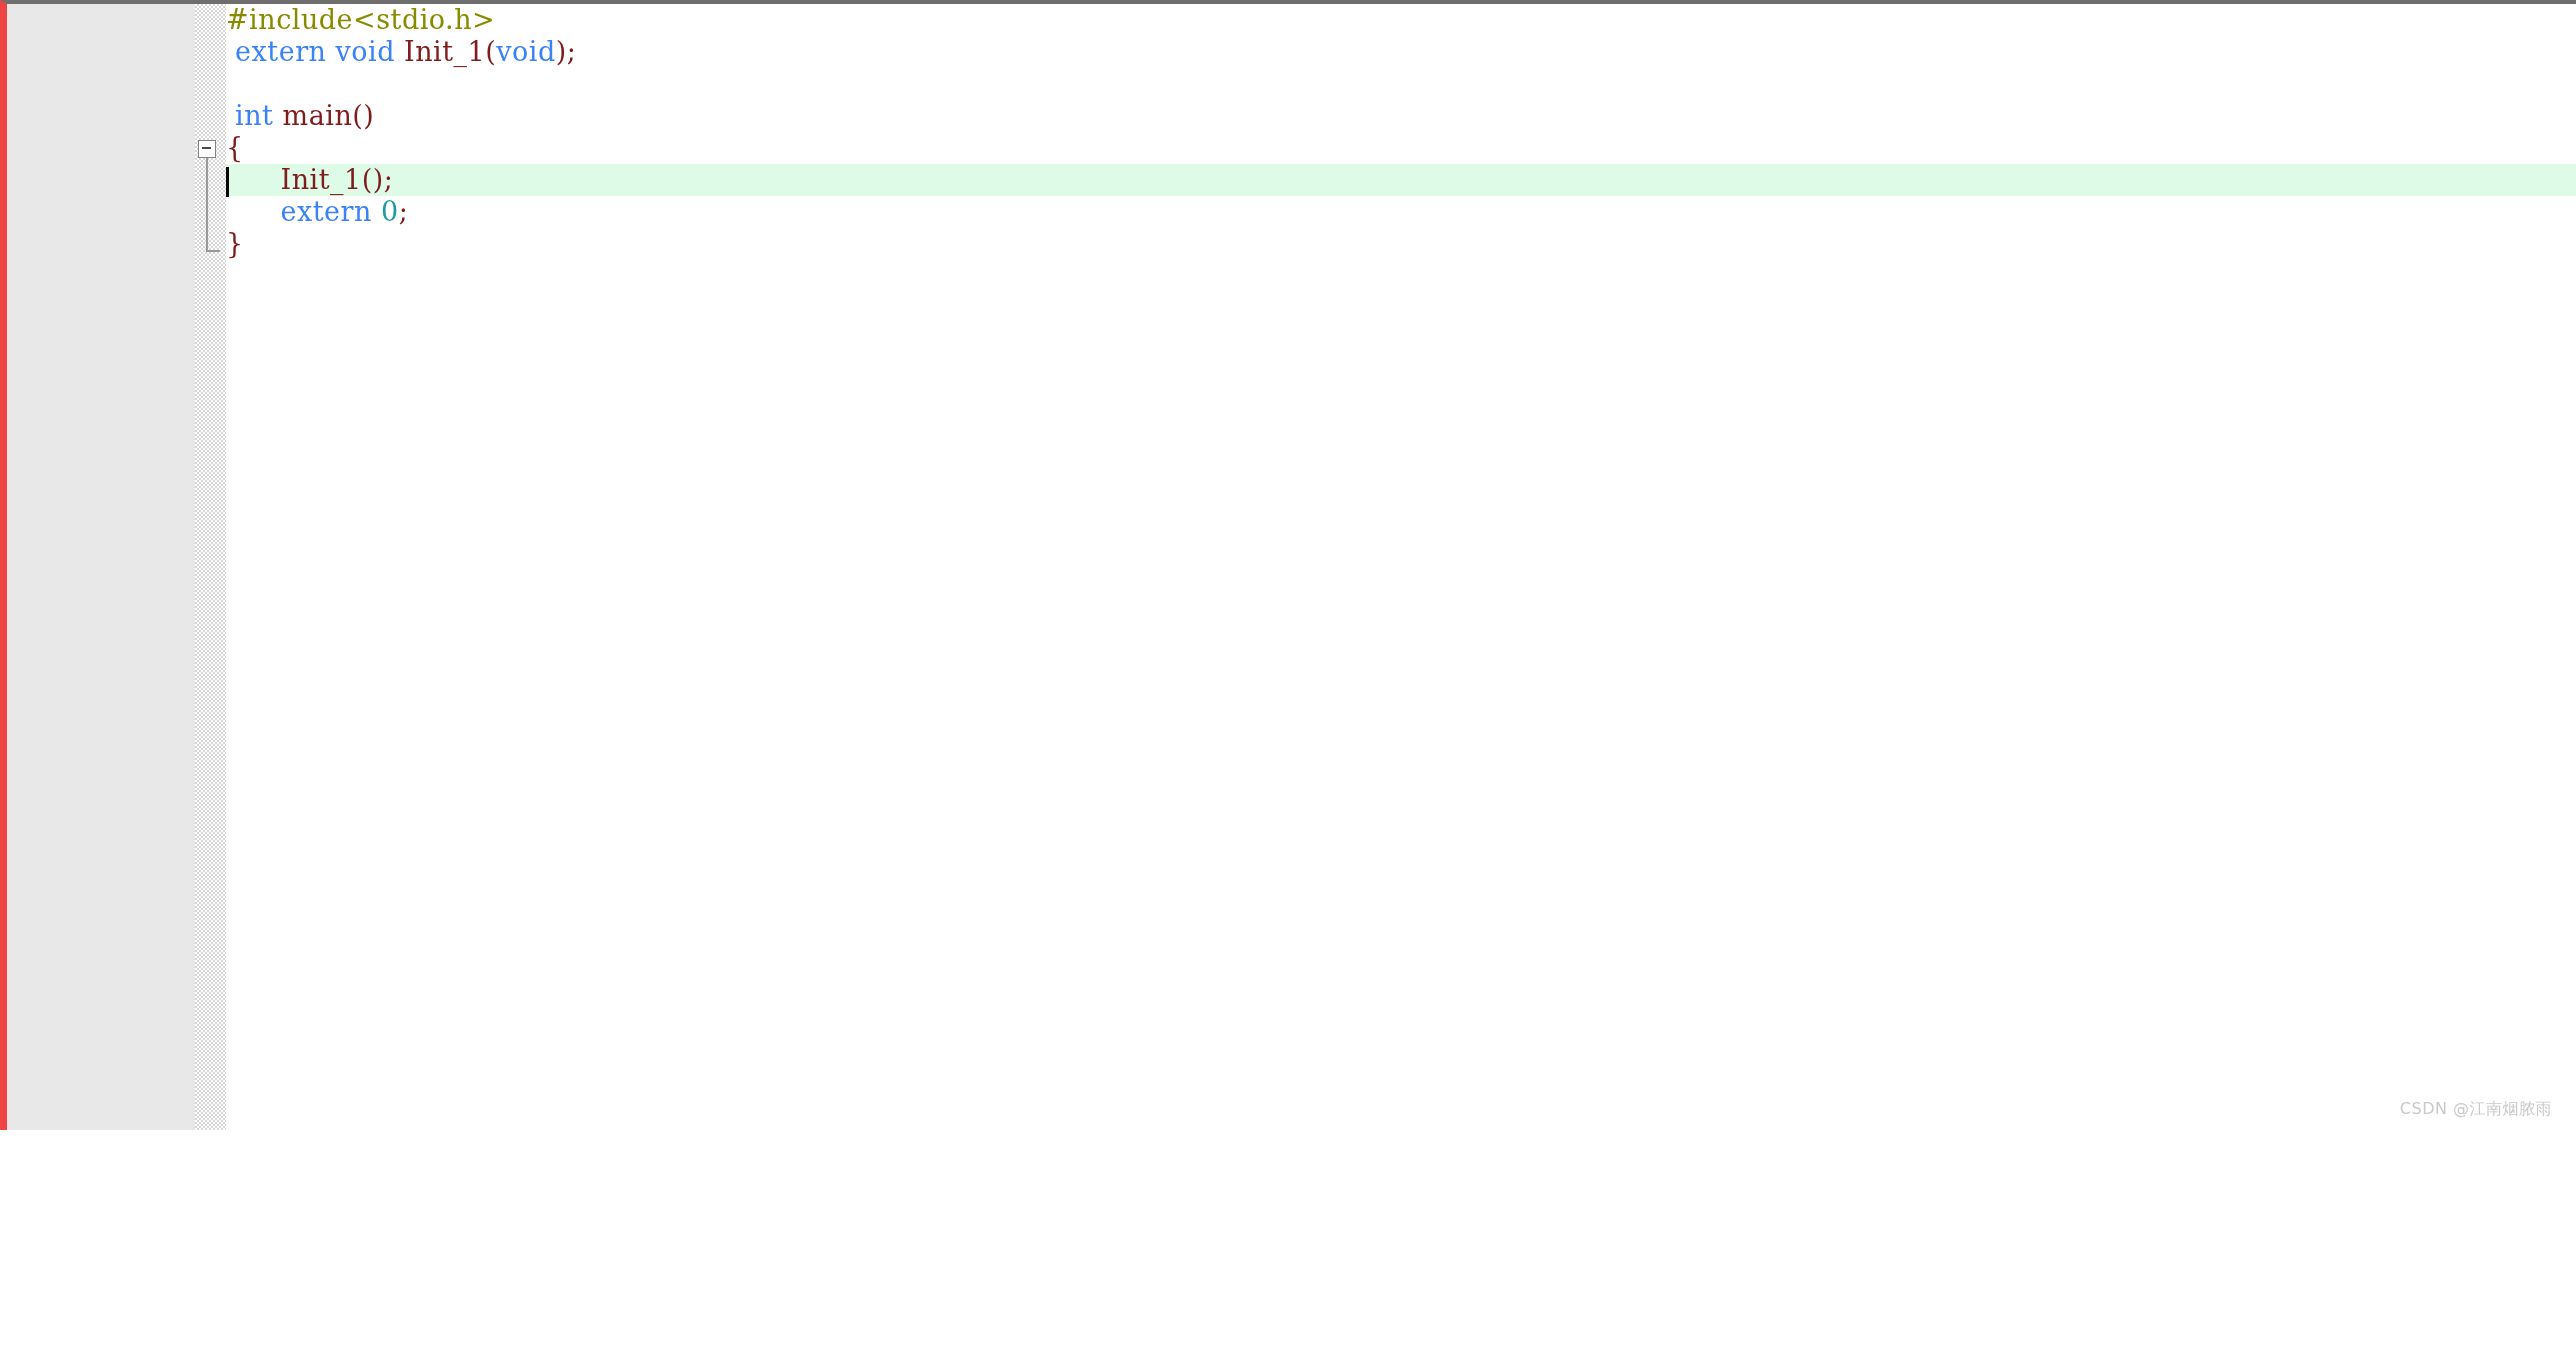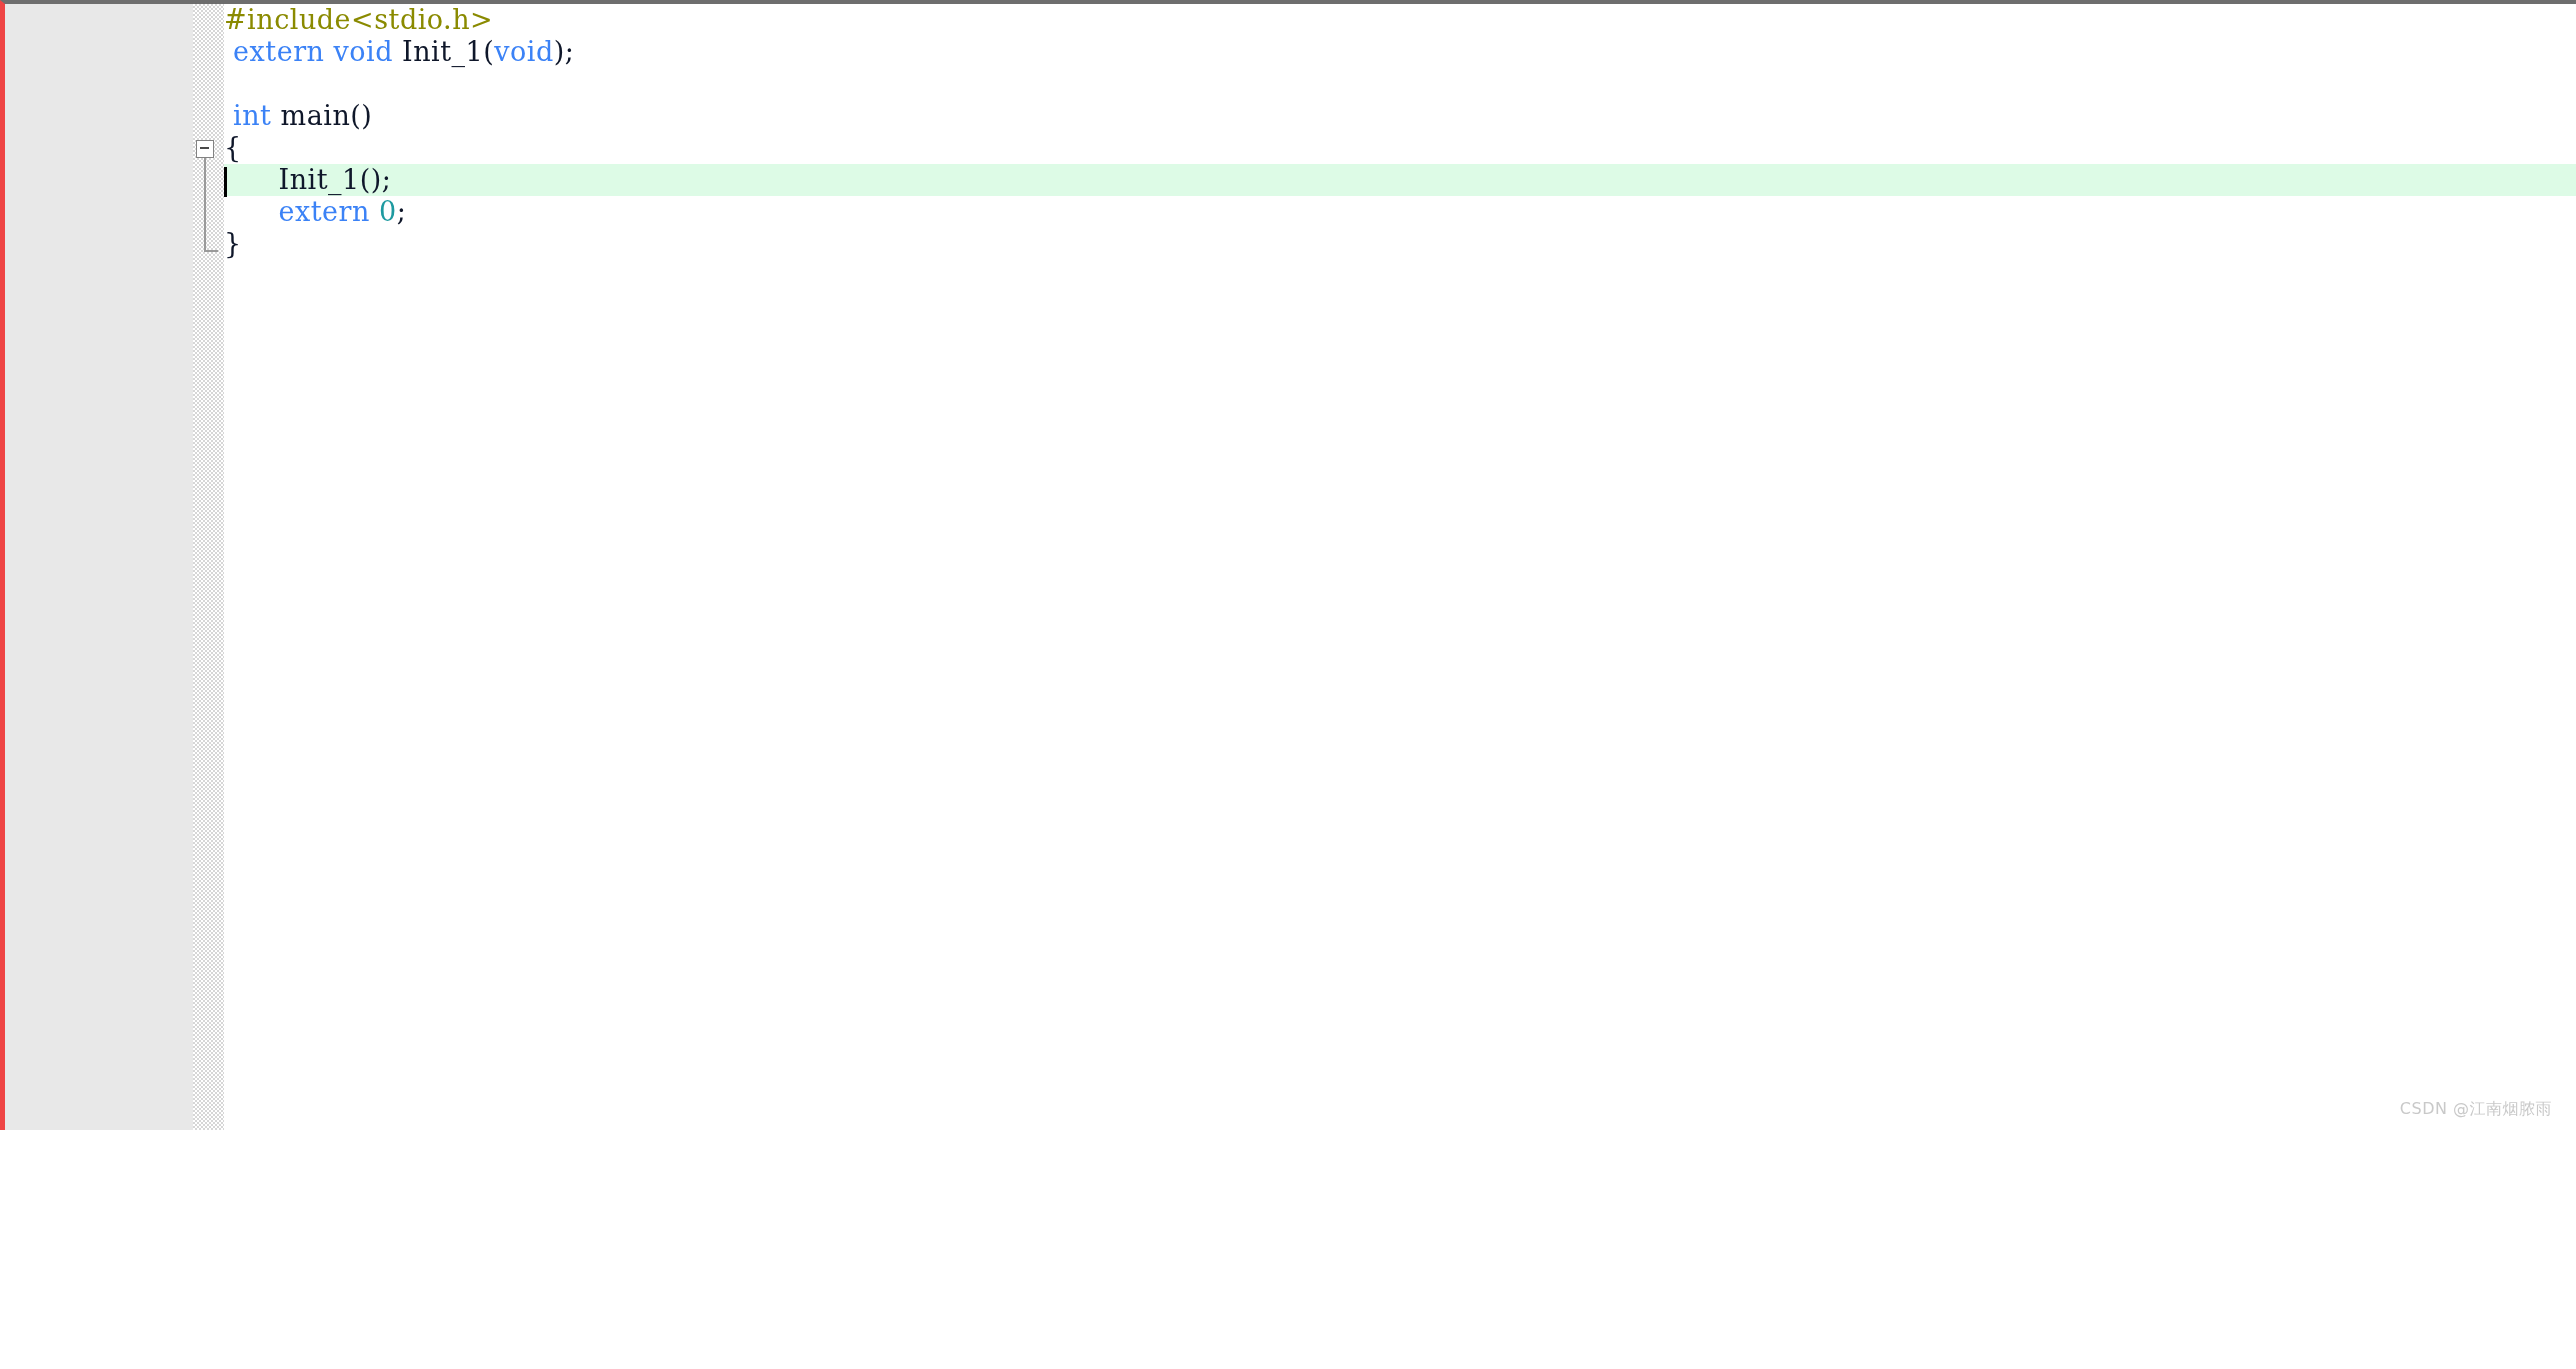--- a/index.html
+++ b/index.html
@@ -14,21 +14,21 @@
     font-family: "DejaVu Sans Mono", "Liberation Mono", monospace;
   }
 
   
   #editor {
     position: relative;
     width: 2576px;
     height: 1130px;
     background: #ffffff;
     box-sizing: border-box;
-    border-left: 5px solid #ef4444;
+    border-left: 7px solid #ef4444;
     border-top: 4px solid #6e6e6e;
   }
 
   
   .gutter {
     position: absolute;
     left: 0;
     top: 0;
     width: 188px;
     height: 100%;
@@ -174,21 +174,21 @@
     top: 0;
     height: 32px;
     z-index: 2;
     font-family: "DejaVu Serif", "Liberation Serif", serif;
     font-size: 27px;
     letter-spacing: 0.5px;
     color: #111111;
   }
   .tok-pre   { color: #8a8a00; }   
   .tok-kw    { color: #3b82f6; }   
-  .tok-plain { color: #0f172a; }
+  .tok-plain { color: #7f1d1d; }
   .tok-num   { color: #1e9aa0; }
 
   
   .watermark {
     position: absolute;
     right: 24px;
     bottom: 10px;
     color: #c9c9c9;
     font-family: "DejaVu Sans", "Liberation Sans", sans-serif;
     font-size: 16px;

